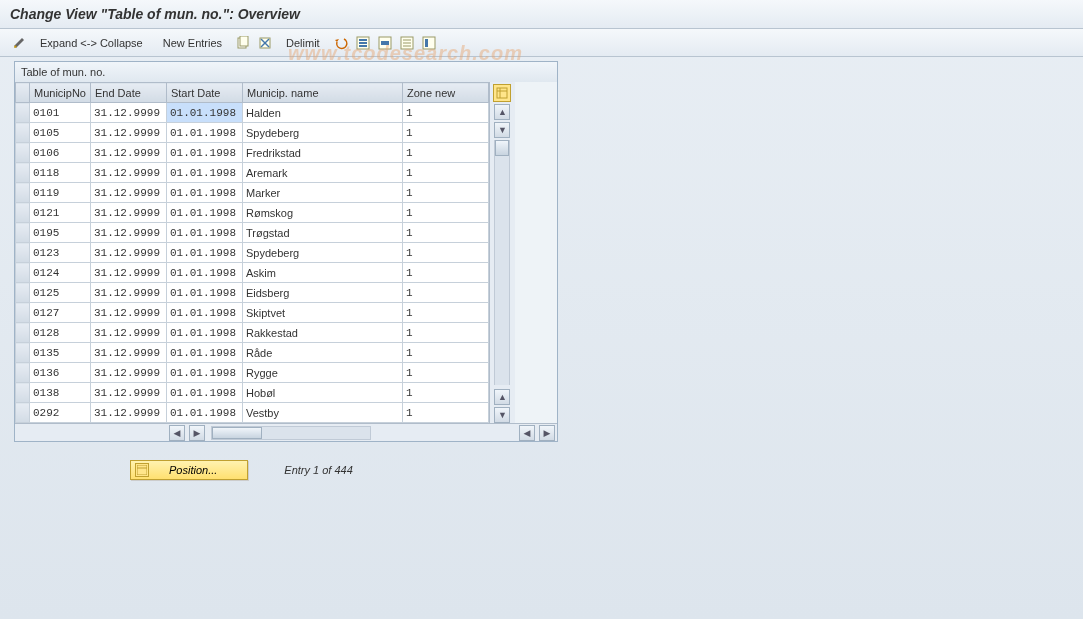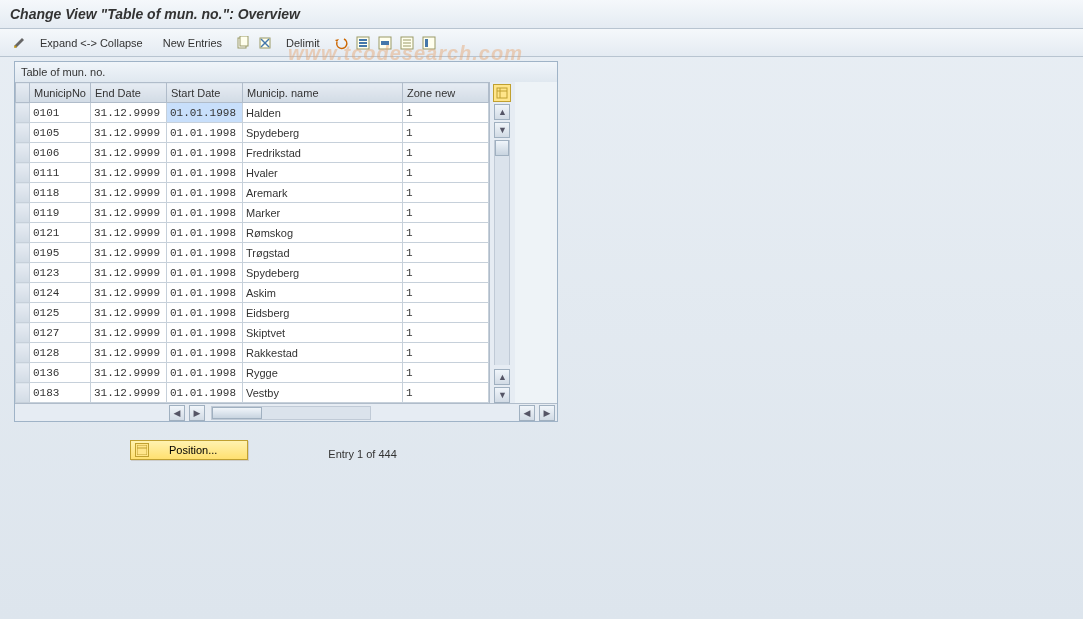--- a/index.html
+++ b/index.html
@@ -159,24 +159,25 @@
   .hscroll-track {
     width: 160px; height: 14px;
     background:#dbe3ec;
     border:1px solid #c0cad6;
     position:relative;
     margin-left: 160px;
   }
   .hscroll-track .scroll-thumb { height:auto; bottom:0; width:50px; }
   .footer-row {
     display:flex;
-    align-items:flex-end;
+    align-items:center;
     margin-top: 18px;
     margin-left: 130px;
-    gap: 80px;
+    gap: 36px;
+    font-style: italic;
   }
   .position-btn {
     display:flex;
     align-items:center;
     background: linear-gradient(to bottom, #fff2b0, #ffe070);
     border: 1px solid #c0a030;
     padding: 2px 30px 2px 4px;
     height: 20px;
     cursor:pointer;
     box-shadow: 1px 1px 0 #ccc;
@@ -292,28 +293,20 @@
           <tr>
             <td class="rowhandle"></td>
             <td class="col-municip input-like">0106</td>
             <td class="col-end input-like">31.12.9999</td>
             <td class="col-start input-like">01.01.1998</td>
             <td class="col-name input-like">Fredrikstad</td>
             <td class="col-zone input-like">1</td>
           </tr>
           <tr>
             <td class="rowhandle"></td>
-            <td class="col-municip input-like">0111</td>
-            <td class="col-end input-like">31.12.9999</td>
-            <td class="col-start input-like">01.01.1998</td>
-            <td class="col-name input-like">Hvaler</td>
-            <td class="col-zone input-like">1</td>
-          </tr>
-          <tr>
-            <td class="rowhandle"></td>
             <td class="col-municip input-like">0118</td>
             <td class="col-end input-like">31.12.9999</td>
             <td class="col-start input-like">01.01.1998</td>
             <td class="col-name input-like">Aremark</td>
             <td class="col-zone input-like">1</td>
           </tr>
           <tr>
             <td class="rowhandle"></td>
             <td class="col-municip input-like">0119</td>
             <td class="col-end input-like">31.12.9999</td>
@@ -372,29 +365,45 @@
           <tr>
             <td class="rowhandle"></td>
             <td class="col-municip input-like">0128</td>
             <td class="col-end input-like">31.12.9999</td>
             <td class="col-start input-like">01.01.1998</td>
             <td class="col-name input-like">Rakkestad</td>
             <td class="col-zone input-like">1</td>
           </tr>
           <tr>
             <td class="rowhandle"></td>
+            <td class="col-municip input-like">0135</td>
+            <td class="col-end input-like">31.12.9999</td>
+            <td class="col-start input-like">01.01.1998</td>
+            <td class="col-name input-like">Råde</td>
+            <td class="col-zone input-like">1</td>
+          </tr>
+          <tr>
+            <td class="rowhandle"></td>
             <td class="col-municip input-like">0136</td>
             <td class="col-end input-like">31.12.9999</td>
             <td class="col-start input-like">01.01.1998</td>
             <td class="col-name input-like">Rygge</td>
             <td class="col-zone input-like">1</td>
           </tr>
           <tr>
             <td class="rowhandle"></td>
-            <td class="col-municip input-like">0183</td>
+            <td class="col-municip input-like">0138</td>
+            <td class="col-end input-like">31.12.9999</td>
+            <td class="col-start input-like">01.01.1998</td>
+            <td class="col-name input-like">Hobøl</td>
+            <td class="col-zone input-like">1</td>
+          </tr>
+          <tr>
+            <td class="rowhandle"></td>
+            <td class="col-municip input-like">0292</td>
             <td class="col-end input-like">31.12.9999</td>
             <td class="col-start input-like">01.01.1998</td>
             <td class="col-name input-like">Vestby</td>
             <td class="col-zone input-like">1</td>
           </tr>
         </tbody>
     </table>
     <div class="right-strip">
       <div class="settings-icon">
         <svg width="12" height="12">

